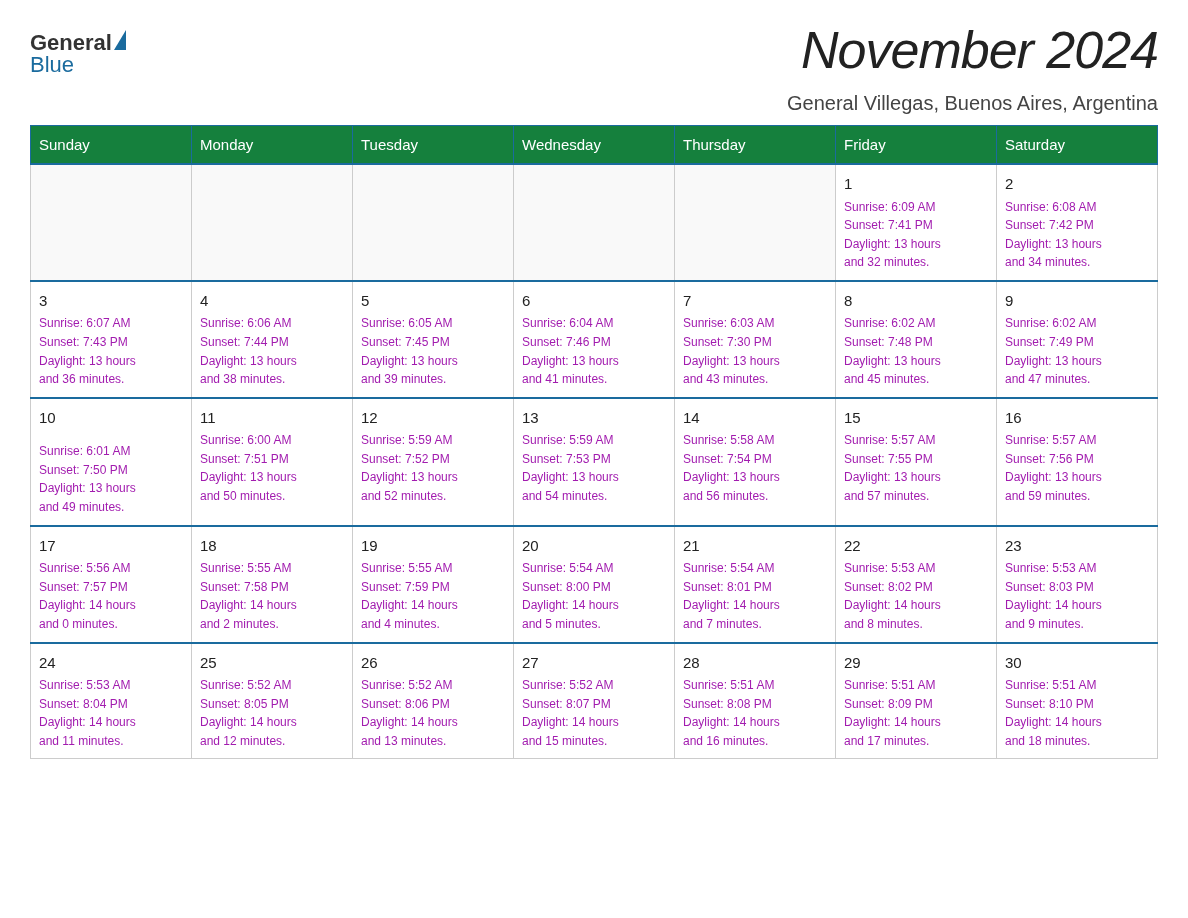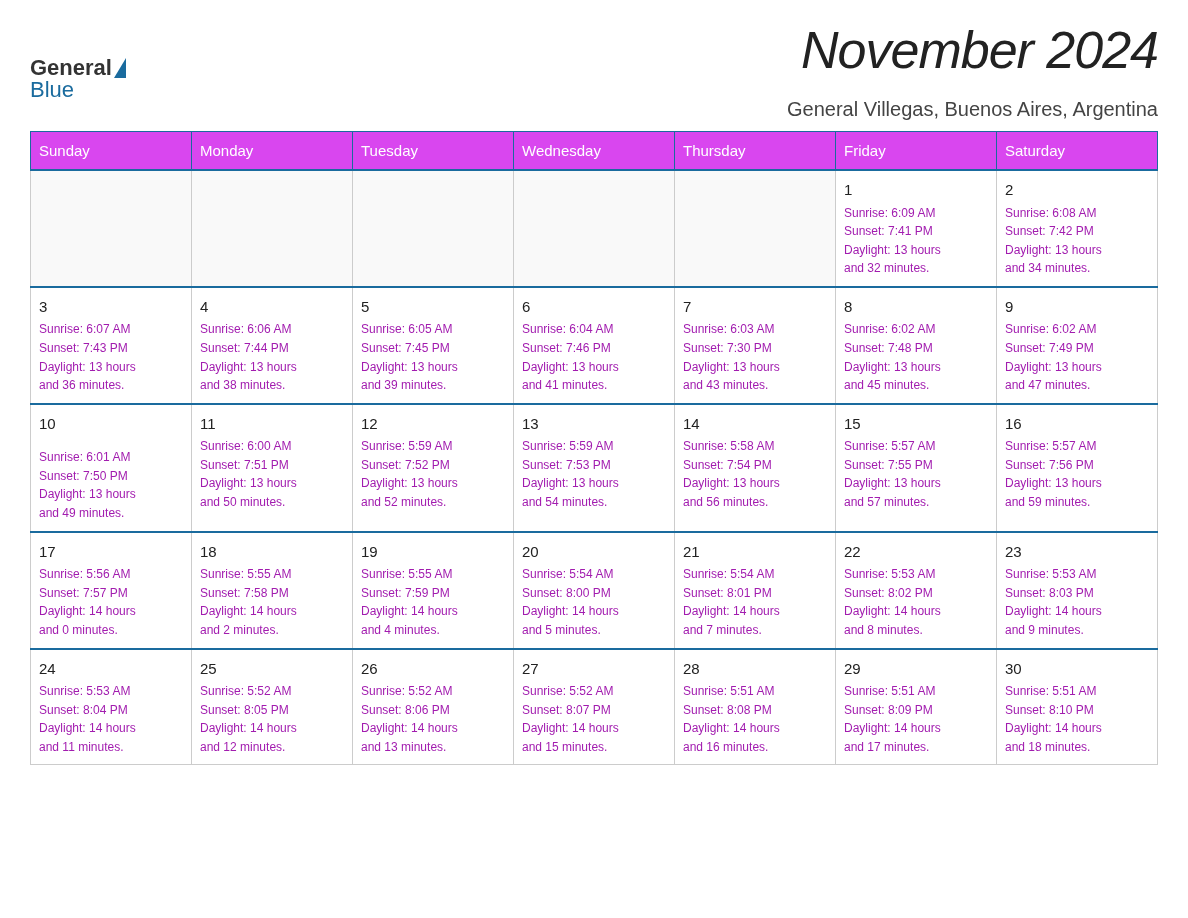--- a/index.html
+++ b/index.html
@@ -50,29 +50,29 @@
     .main-title {
       font-size: 52px;
       font-weight: normal;
       color: #222;
       letter-spacing: -1px;
       font-style: italic;
     }
     .subtitle {
       font-size: 20px;
       color: #444;
-      margin-top: 18px;
+      margin-top: 12px;
     }
     .calendar {
       width: 100%;
       border-collapse: collapse;
       margin-top: 10px;
     }
     .calendar thead tr th {
-      background-color: #d946ef;
+      background-color: #15803d;
       color: #fff;
       padding: 10px 8px;
       font-size: 15px;
       font-weight: normal;
       text-align: left;
       border: 1px solid #1a6b9e;
     }
     .calendar tbody tr td {
       vertical-align: top;
       padding: 8px 8px 8px 8px;
@@ -101,21 +101,21 @@
     .empty-cell {
       background: #f9f9f9;
     }
   </style>
 </head>
 <body>
 
 <div class="header-row">
   <div class="logo">
     <div>
-      <div style="display:flex;align-items:center;margin-top:25px;">
+      <div style="display:flex;">
         <span class="logo-text-general">General</span>
         <span class="logo-triangle"></span>
       </div>
       <span class="logo-blue">Blue</span>
     </div>
   </div>
   <div class="title-block">
     <div class="main-title">November 2024</div>
     <div class="subtitle">General Villegas, Buenos Aires, Argentina</div>
   </div>

